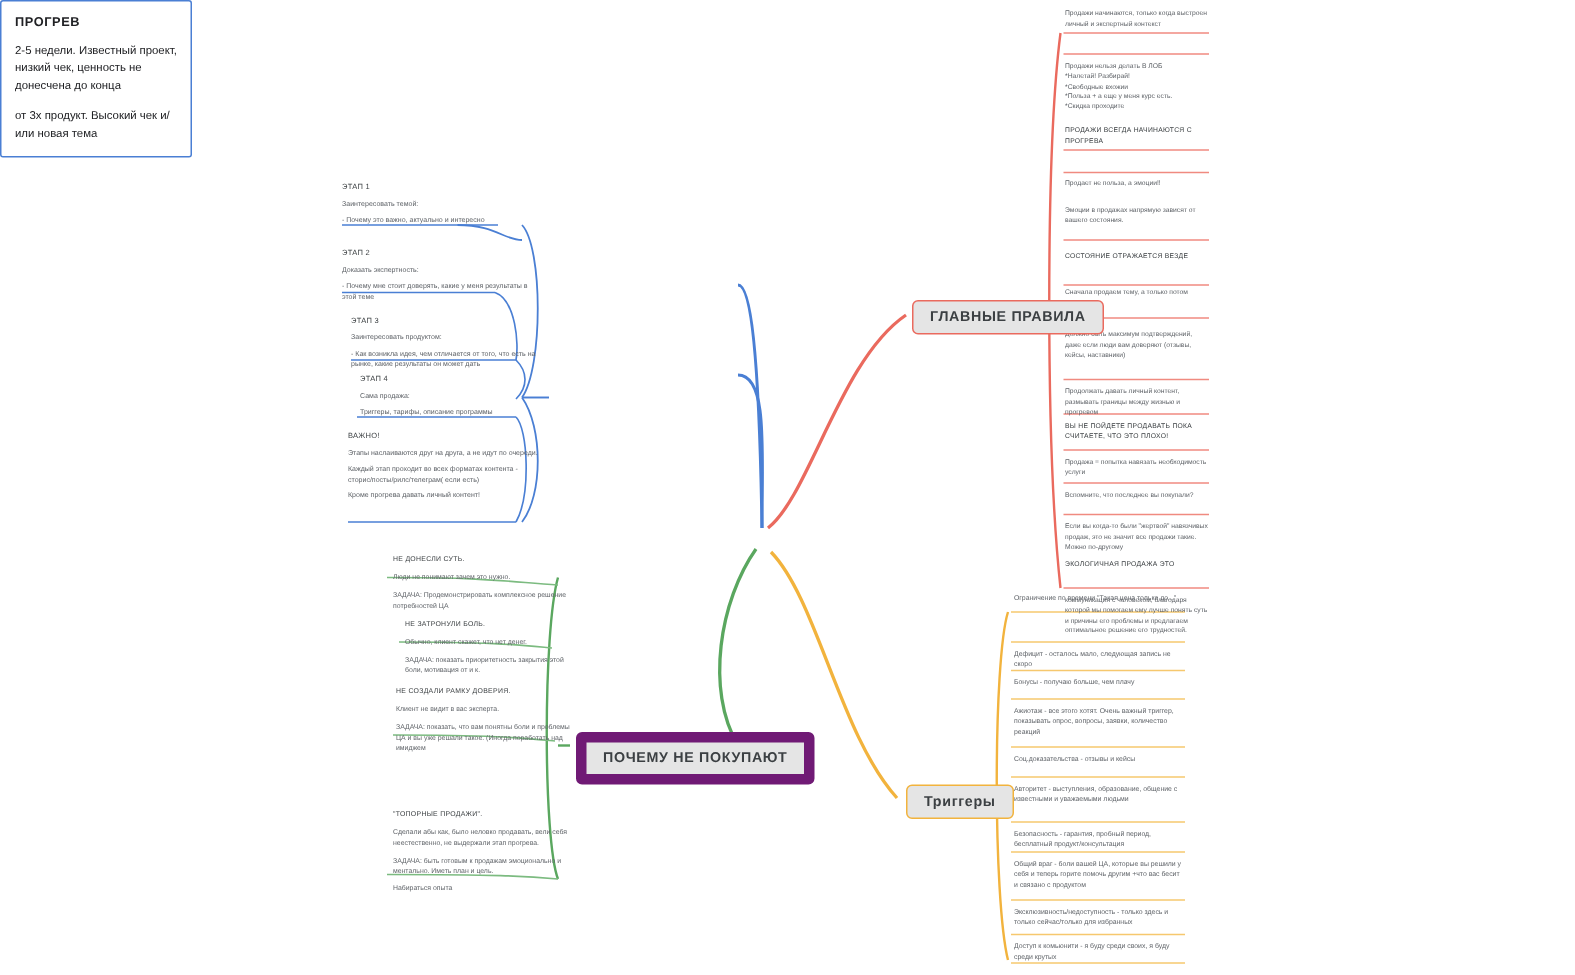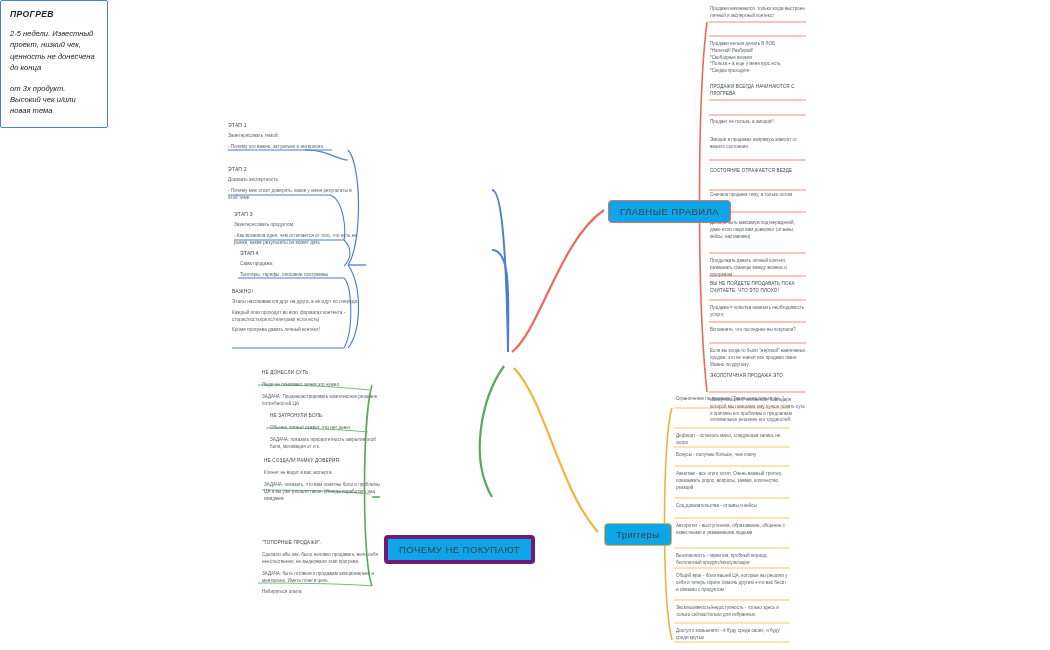--- a/index.html
+++ b/index.html
@@ -28,40 +28,40 @@
     letter-spacing:.6px;
     color:#202124;
     white-space:nowrap;
     box-shadow:0 1px 2px rgba(0,0,0,.10);
     z-index:30;
   }
 
   
   .pill{
     position:absolute;
-    background:#0ea5e9;
+    background:#e5e5e5;
     border-radius:4px;
     padding:5px 11px;
     font-size:9.5px;
     letter-spacing:.45px;
     white-space:nowrap;
     z-index:25;
     color:#3c4043;
+    font-weight:bold;
   }
   .pill.red{border:1px solid #ea6a5e;}
-  .pill.green{border:4px solid #701a75;margin-top:47px;}
+  .pill.green{border:7px solid #701a75;}
   .pill.yellow{border:1px solid #f2b33d;}
 
   .progrev{
-    left:366px;top:188px;width:108px;
+    left:366px;top:188px;width:128px;
     border:1px solid #4a7fd4;
     border-radius:2px;
     padding:8px 9px 10px 9px;
     box-sizing:border-box;
-    font-style:italic;
   }
   .progrev .hd{
     font-size:8.5px;font-weight:bold;color:#202124;
     letter-spacing:.4px;margin-bottom:9px;
   }
   .progrev p{
     margin:0 0 9px 0;
     font-size:7.6px;
     line-height:1.5;
     color:#202124;

